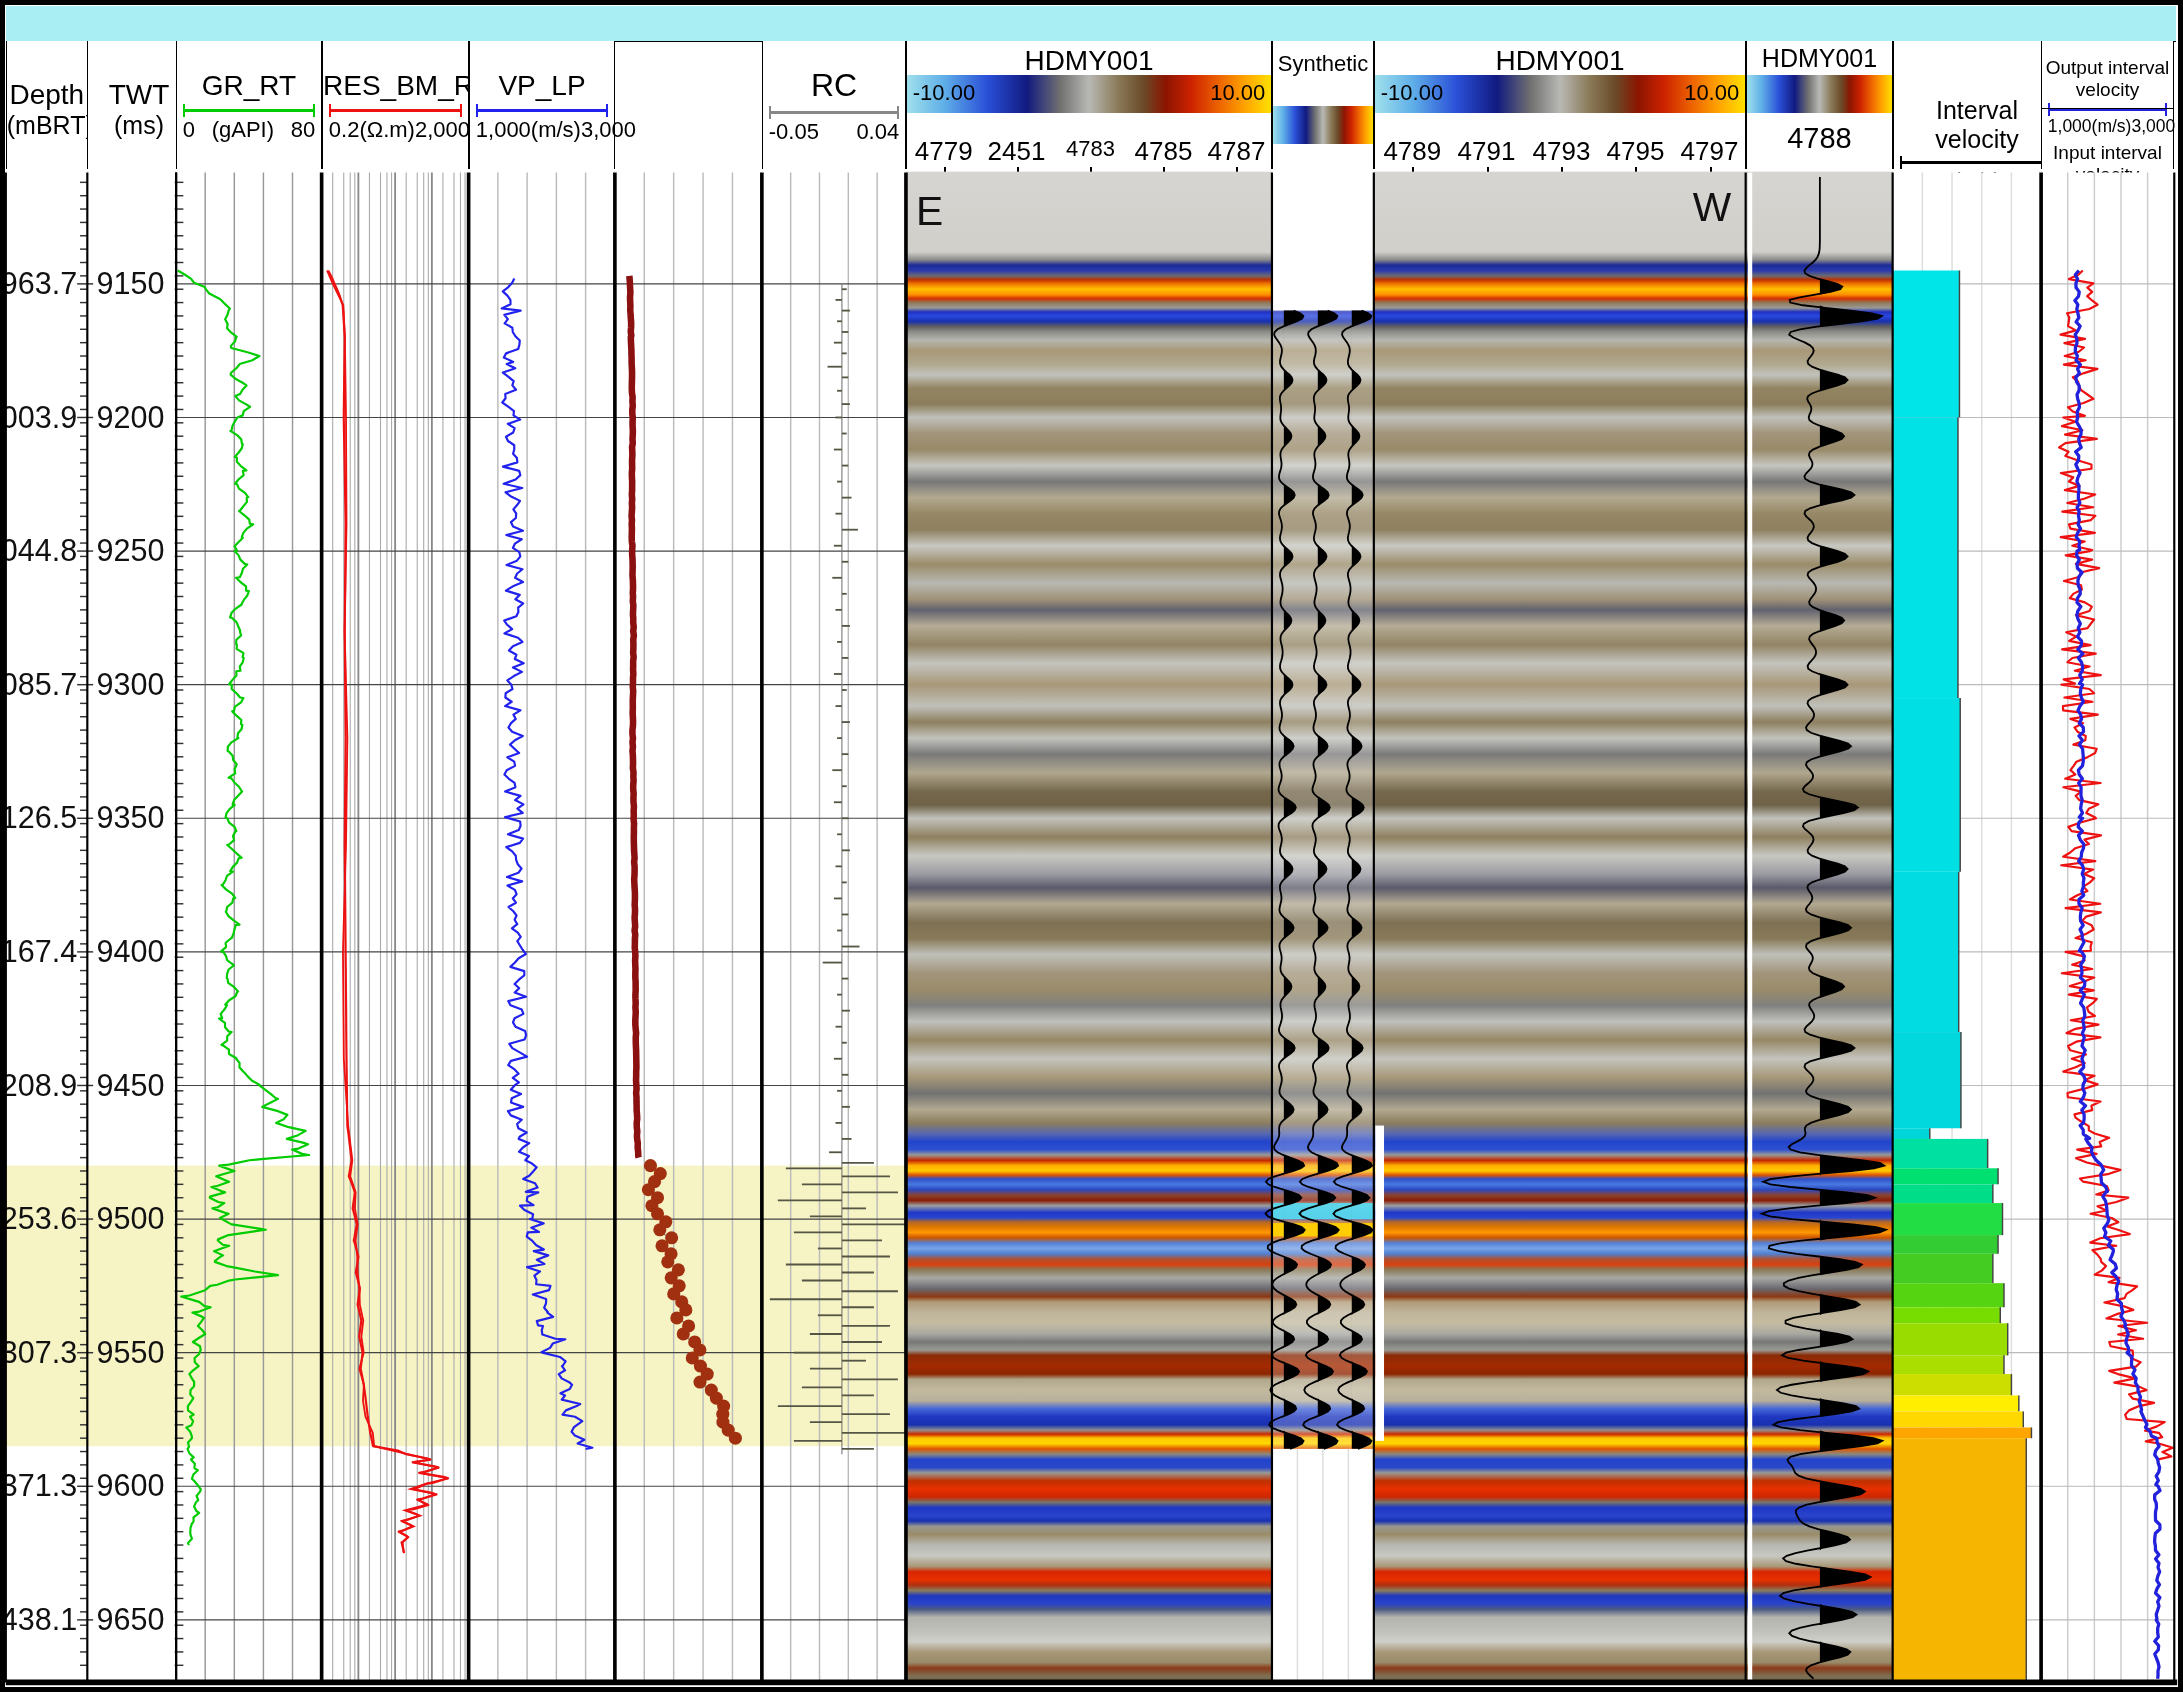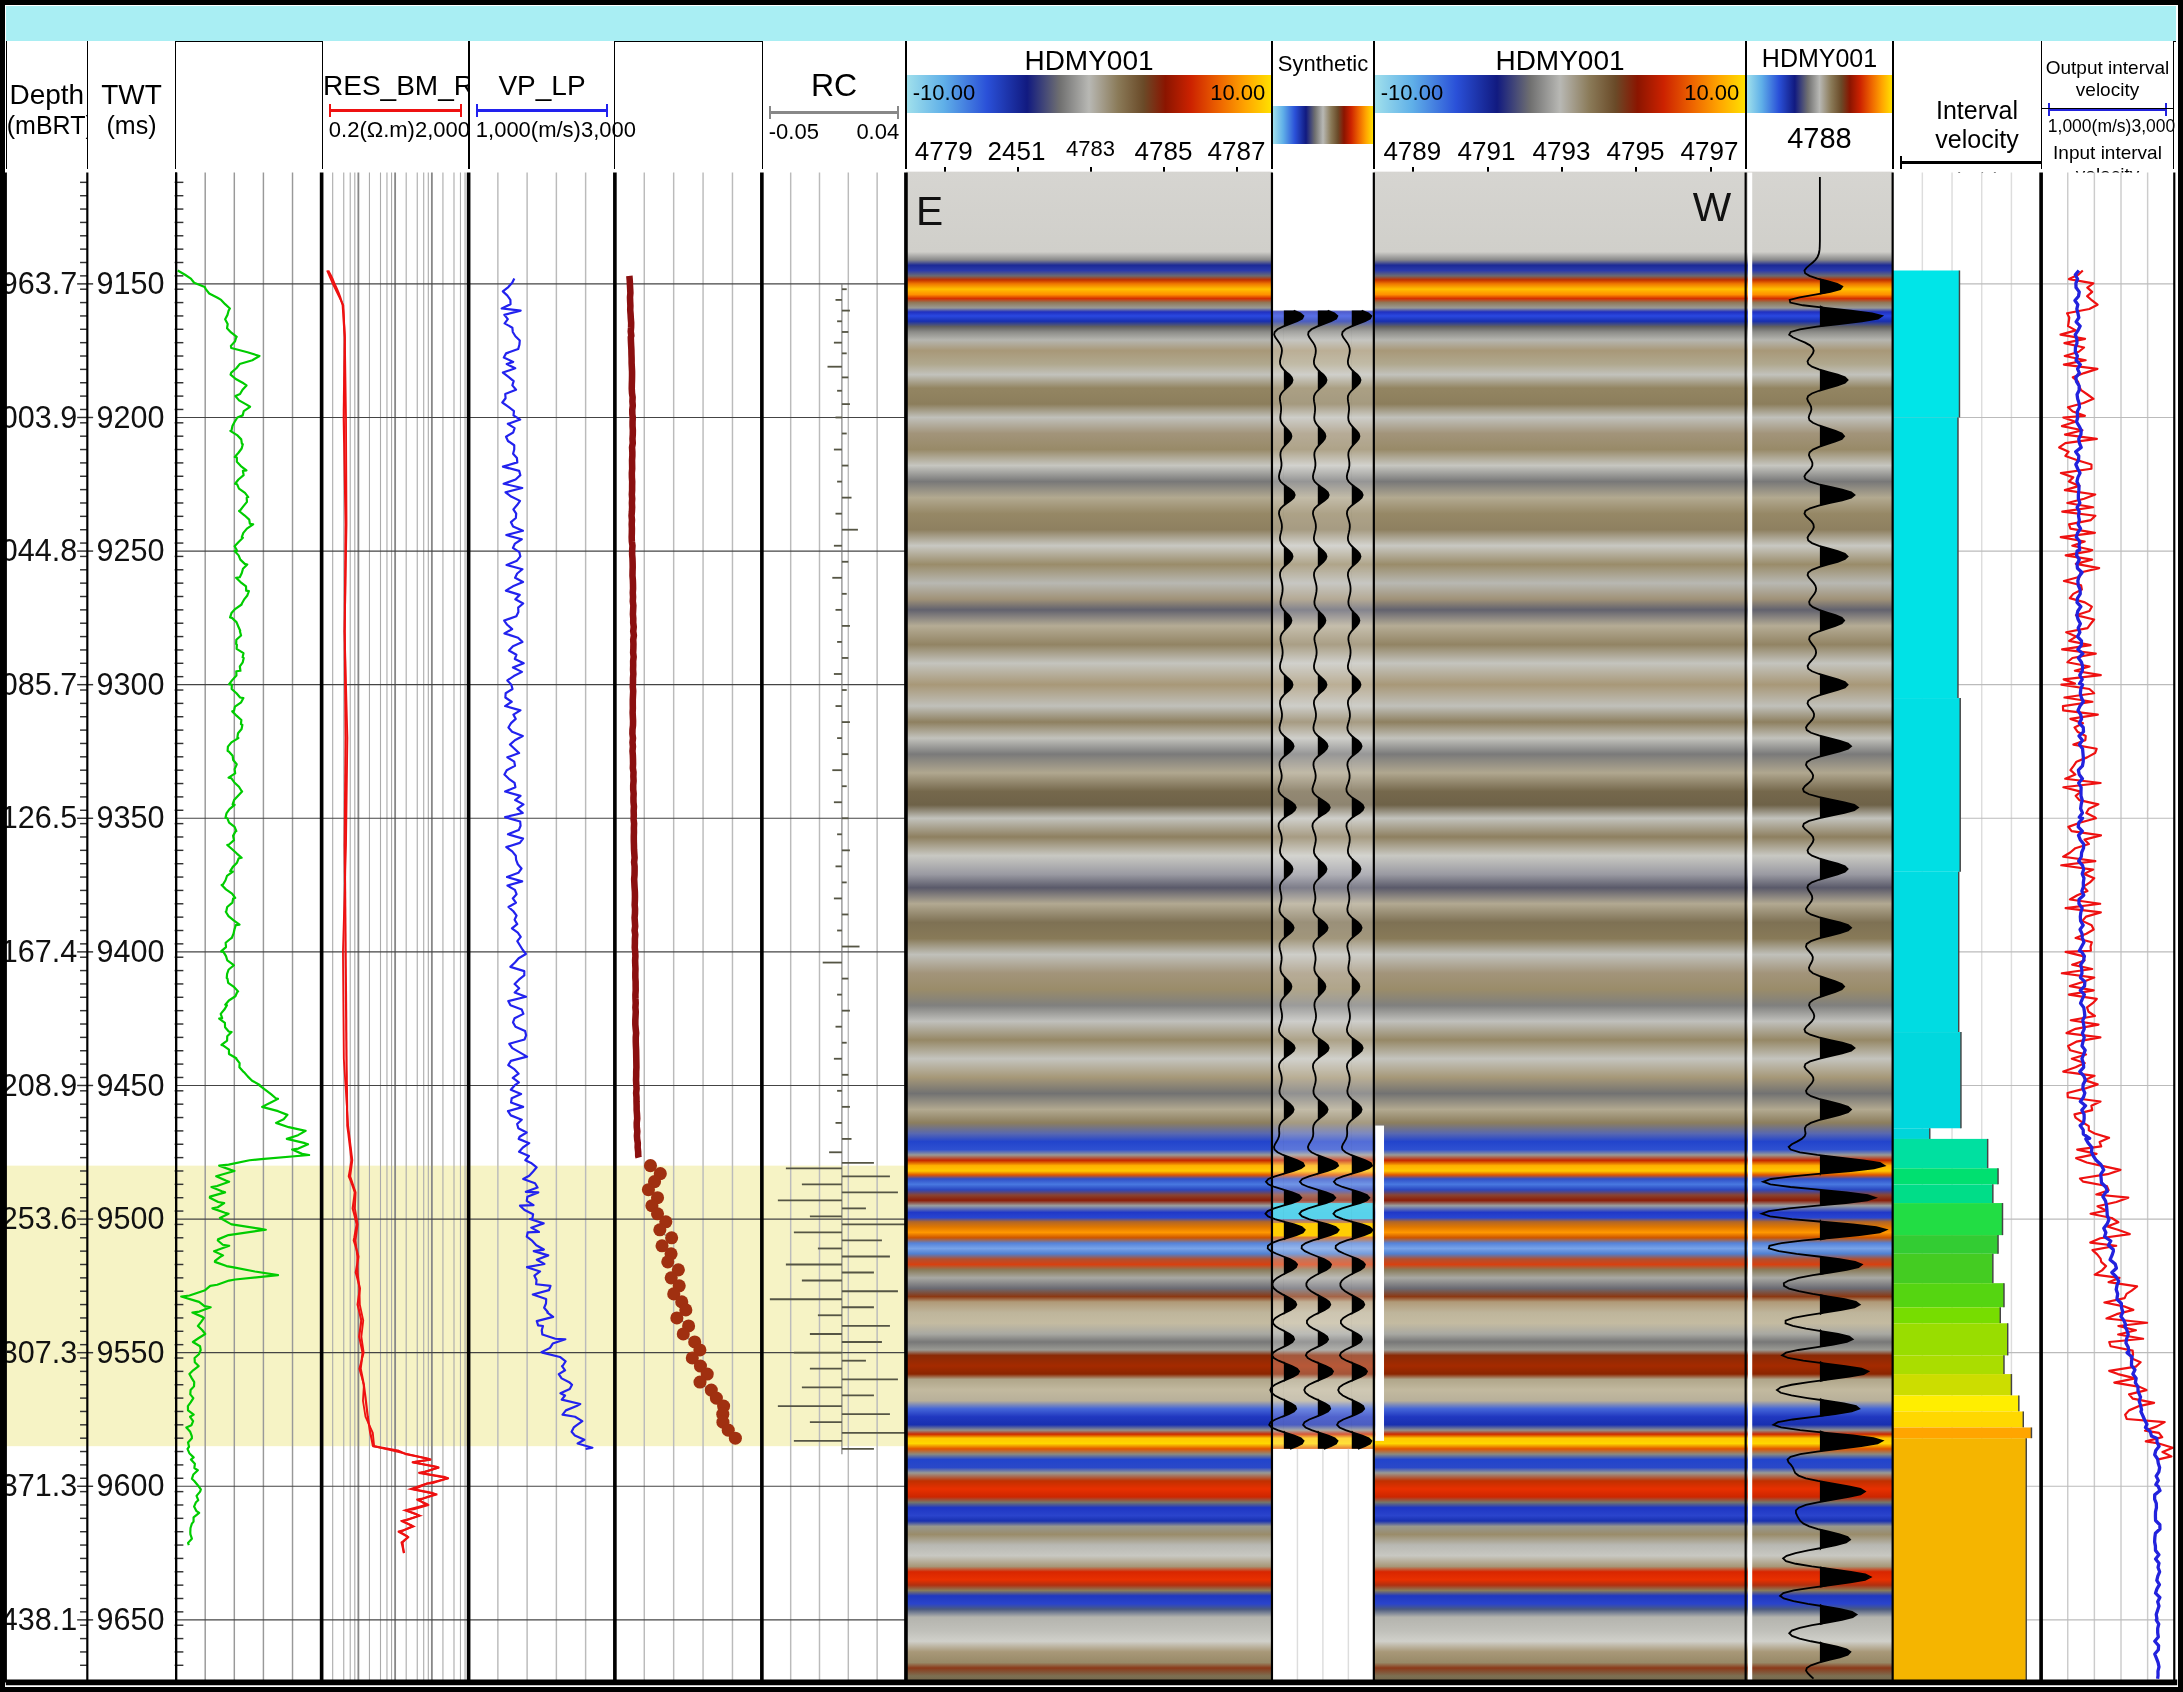--- a/index.html
+++ b/index.html
@@ -27,23 +27,32 @@
 </head>
 <body>
 <div id="stage">
 
 <div id="banner" style="background: rgb(169, 238, 243);"></div>
 
 <div class="hcell" id="h-depth" style="left: 5.8px; width: 82px;">
   <span class="t1" style="margin-top:38px">Depth</span>
   <span class="t2">(mBRT)</span>
 </div>
-<div class="hcell" id="h-twt" style="left: 87px; width: 89px;">
+<div class="hcell" id="h-twt" style="left: 87px; width: 104px;">
   <span class="t1" style="margin-top:38px">TWT</span>
   <span class="t2">(ms)</span>
+</div>
+<div class="hcell" id="h-gr" style="left: 176px; width: 146px;">
+  <span class="t1" style="margin-top:29px">GR_RT</span>
+  <div class="scaleline" id="sl-gr" style="background: rgb(0, 204, 0);"></div>
+  <div class="rng">
+        <span>0</span>
+        <span>(gAPI)</span>
+        <span>80</span>
+      </div>
 </div>
 <div class="hcell" id="h-res" style="left: 322px; width: 147px;">
   <span class="t1" style="margin-top:29px">RES_BM_RT</span>
   <div class="scaleline" id="sl-res" style="background: rgb(238, 17, 17);"></div>
   <div class="rng">
         <span>0.2</span>
         <span>(Ω.m)</span>
         <span>2,000</span>
       </div>
 </div>

